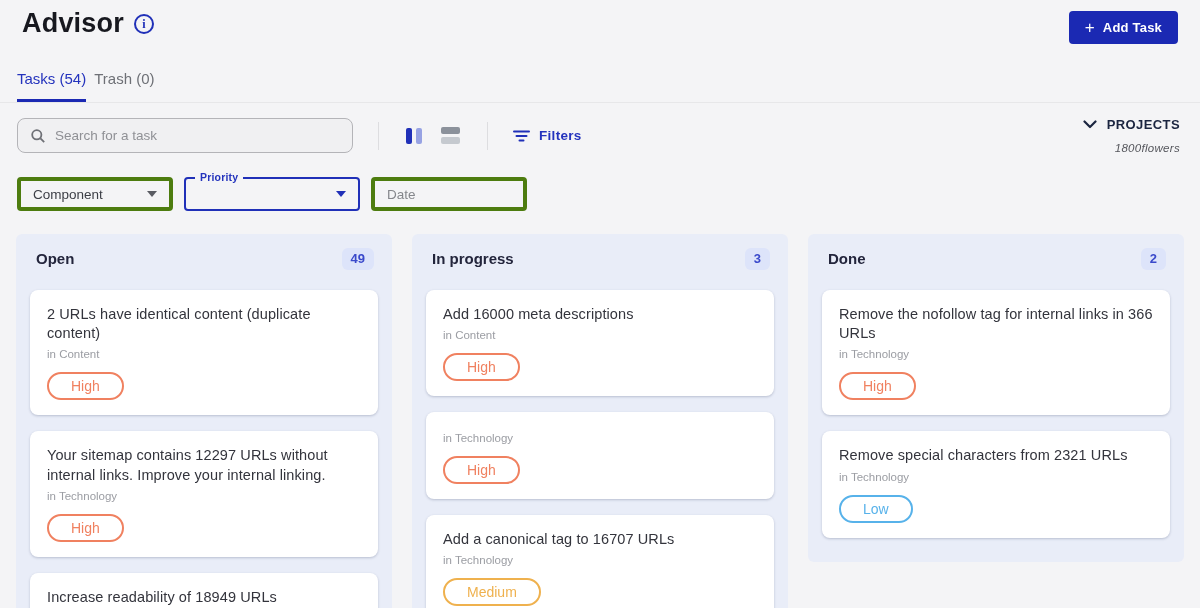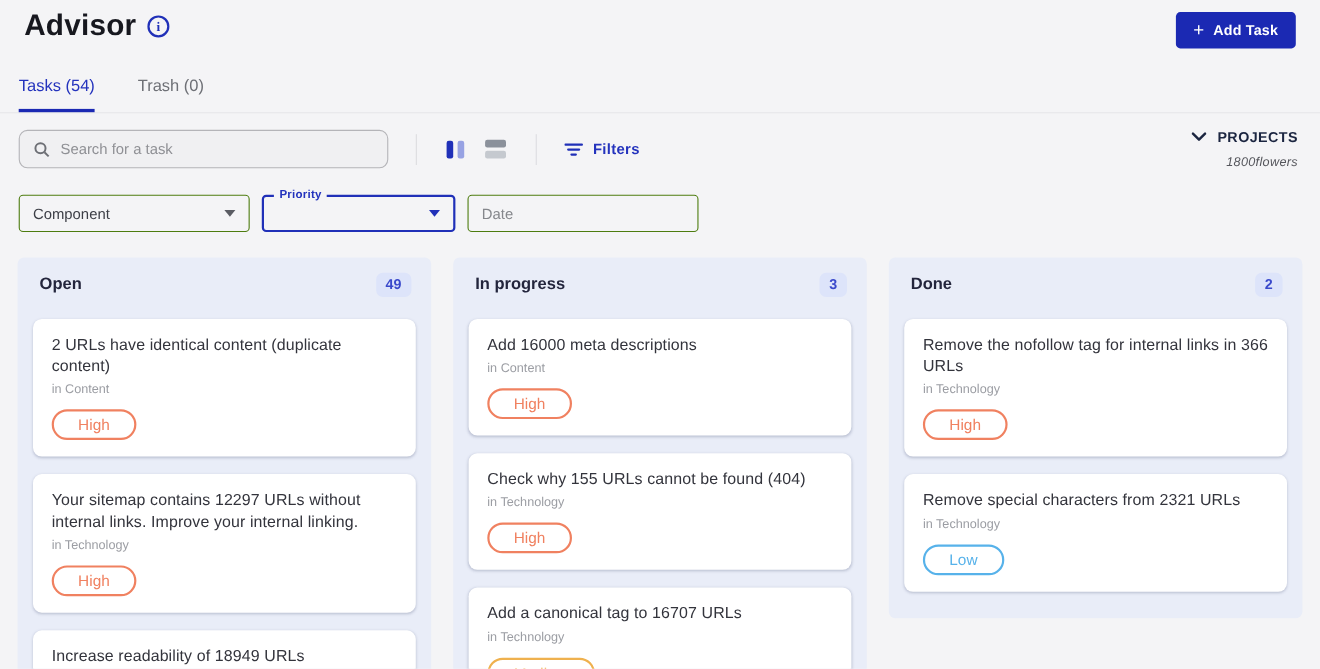--- a/index.html
+++ b/index.html
@@ -25,21 +25,21 @@
   .add-task-btn {
     margin-top:3px; margin-right:6px;
     background:#1b29b3; color:#fff; border:none; border-radius:4px;
     height:33px; padding:0 16px; font-size:13px; font-weight:600;
     display:flex; align-items:center; gap:8px; cursor:pointer;
     font-family:"Liberation Sans", sans-serif; letter-spacing:.2px;
   }
   .add-task-btn .plus { font-size:17px; font-weight:400; line-height:1; }
   
   .tabs-row { margin-top:4px; border-bottom:1px solid #e7e7e9; padding-left:17px; }
-  .tabs { display:flex; gap:39px; }
+  .tabs { display:flex; gap:8px; }
   .tab {
     padding:10px 0 12px; font-size:15px; font-weight:500; color:#6e7076;
     cursor:pointer; border-bottom:3px solid transparent;
   }
   .tab.active { color:#2433bd; border-bottom-color:#1b29b3; }
   
   .toolbar {
     display:flex; align-items:center; justify-content:space-between;
     padding:14px 18px 0 17px;
   }
@@ -73,21 +73,21 @@
   .projects-wrap { text-align:right; margin-right:2px; }
   .projects-row {
     display:flex; align-items:center; gap:10px; justify-content:flex-end;
     cursor:pointer; color:#1b2540;
   }
   .projects-label { font-size:13px; font-weight:700; letter-spacing:.4px; color:#1b2540; }
   .project-name { font-size:11.5px; font-weight:500; color:#55565c; margin-top:10px; letter-spacing:.3px;font-style:italic; }
   
   .filter-row { display:flex; gap:11px; padding:23px 0 0 17px; }
   .select-box {
-    width:210px; height:34px; border:1px solid #4d7c0f; border-radius:4px;
+    width:156px; height:34px; border:4px solid #4d7c0f; border-radius:4px;
     display:flex; align-items:center; justify-content:space-between;
     padding:0 12px; font-size:13.5px; color:#3c3e46; cursor:pointer;
     background:transparent;
   }
   .select-box .caret {
     width:0; height:0; border-left:5px solid transparent; border-right:5px solid transparent;
     border-top:6px solid #5a5c63;
   }
   .select-box.focused {
     border:2px solid #2030b8; position:relative; width:176px;
@@ -237,21 +237,20 @@
       <span class="column-title">In progress</span>
       <span class="count-badge">3</span>
     </div>
     <div class="cards">
       <div class="card">
         <div class="card-title">Add 16000 meta descriptions</div>
         <div class="card-category">in Content</div>
         <span class="priority-badge" data-level="High">High</span>
       </div>
       <div class="card">
-        <div class="card-title">Check why 155 URLs cannot be found (404)</div>
         <div class="card-category">in Technology</div>
         <span class="priority-badge" data-level="High">High</span>
       </div>
       <div class="card">
         <div class="card-title">Add a canonical tag to 16707 URLs</div>
         <div class="card-category">in Technology</div>
         <span class="priority-badge" data-level="Medium">Medium</span>
       </div>
     </div>
   </div>

